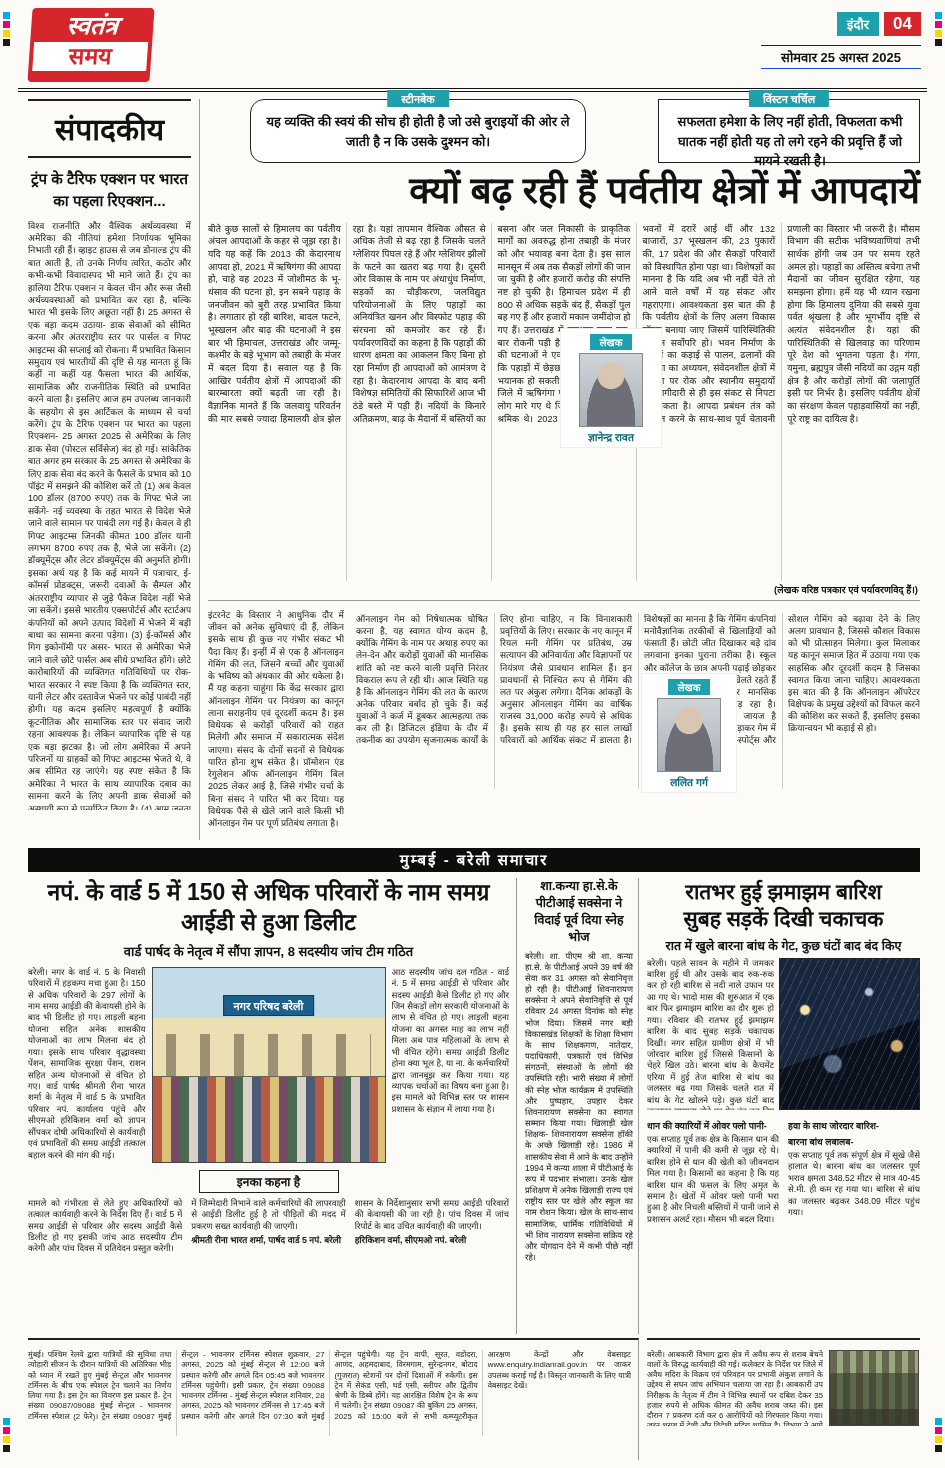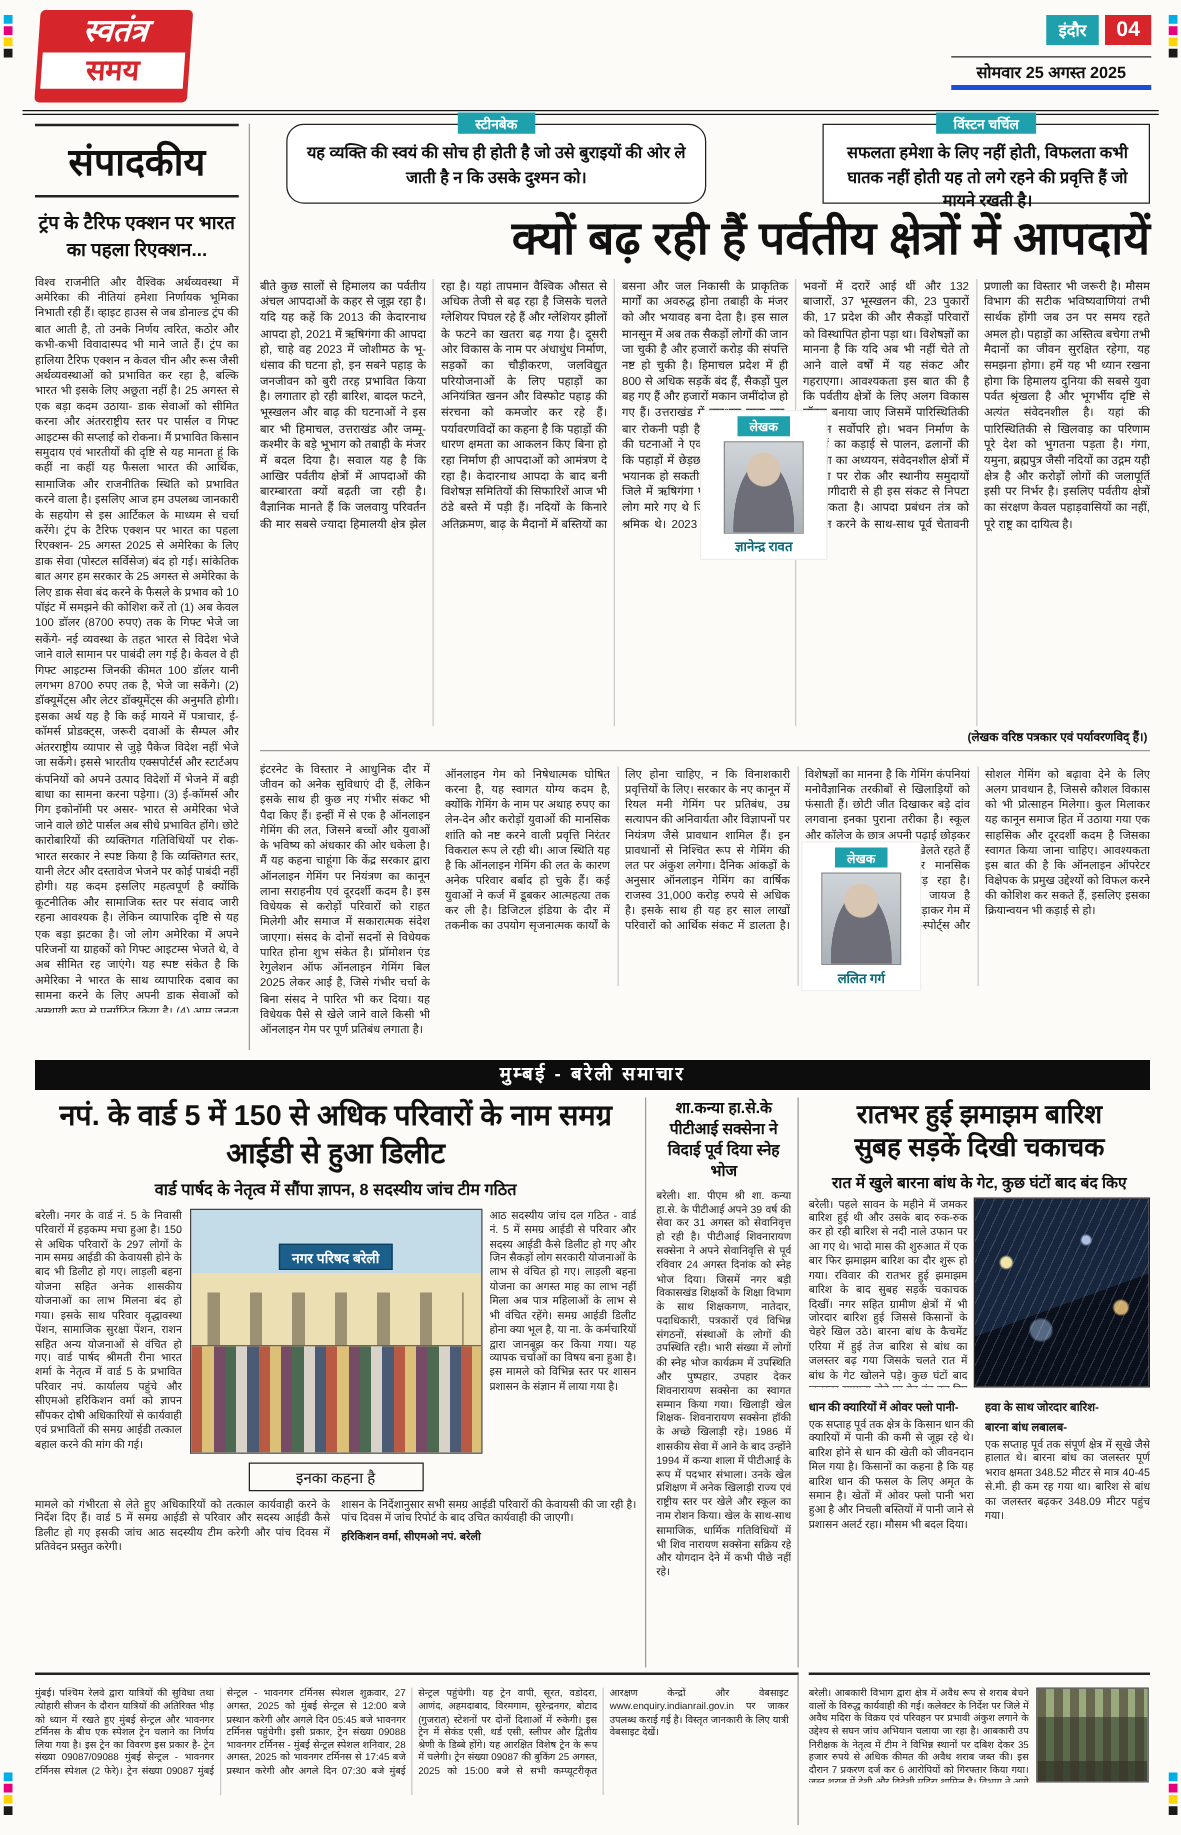--- a/index.html
+++ b/index.html
@@ -24,25 +24,25 @@
   .masthead { font-size:40px; font-weight:bold; letter-spacing:1px; line-height:1.1; }
   .masthead-sub { margin-top:3px; border-top:1.5px solid #222; border-bottom:1.5px solid #222;
                   padding:2px 0; display:flex; justify-content:center; align-items:center; gap:8px; }
   .epaper-badge { background:#1fa0ad; color:#fff; font-size:11px; font-weight:bold; padding:1px 10px; }
   .website { color:#0a6c7a; font-weight:bold; font-size:13px; cursor:pointer; }
   .edition-block { position:absolute; right:6px; top:12px; width:160px; text-align:center; }
   .edition-row { display:flex; justify-content:flex-end; gap:5px; align-items:center; }
   .edition-badge { background:#1fa0ad; color:#fff; font-size:13px; font-weight:bold; padding:3px 10px; }
   .page-badge { background:#d6252b; color:#fff; font-size:17px; font-weight:bold; padding:2px 9px; }
   .issue-date { margin-top:9px; font-weight:bold; font-size:13px; border-top:1px solid #222;
-                border-bottom:4px solid #1d4ed8; padding:2px 0; }
+                border-bottom:1px solid #1d4ed8; padding:2px 0; }
 
   
   .quote-box { position:absolute; border:1.5px solid #222; padding:12px 10px 4px; text-align:center; background:#fff; }
-  .quote-left { left:229px; top:99px; width:336px; height:64px;border-radius:14px; }
+  .quote-left { left:250px; top:99px; width:336px; height:64px;border-radius:14px; }
   .quote-right { left:658px; top:99px; width:262px; height:64px;padding-left:12px; }
   .quote-author { position:absolute; top:-10px; left:50%; transform:translateX(-50%); background:#1fa0ad;
                   color:#fff; font-size:11px; font-weight:bold; padding:1px 14px; white-space:nowrap; }
   .quote-text { font-size:13px; font-weight:bold; line-height:1.5; }
 
   
   .editorial { position:absolute; left:28px; top:99px; width:172px; height:741px;
                border-right:1px solid #9a9a9a; padding-right:8px; }
   .editorial-title { font-size:30px; font-weight:bold; text-align:center;
                      border-top:2.5px solid #222; border-bottom:2.5px solid #222; padding:7px 0; }
@@ -89,21 +89,21 @@
   .ward-col { width:118px; font-size:8.6px; line-height:1.33; text-align:justify; overflow:hidden; color:#1b1b1b; }
   .ward-photo { width:234px; height:196px; position:relative; border:1px solid #444; flex-shrink:0;
       background: linear-gradient(#c4dbe8 0 26%, #ecdfb4 26% 62%, #b3a890 62% 100%); overflow:hidden; }
   .ward-sign { position:absolute; top:14%; left:50%; transform:translateX(-50%); background:#1c5f8a;
                color:#fff; font-size:11px; font-weight:bold; padding:2px 10px; white-space:nowrap; border:1px solid #0d3e5c; }
   .ward-crowd { position:absolute; bottom:0; left:0; width:100%; height:44%;
       background: repeating-linear-gradient(90deg,#c2583f 0 9px,#e0c070 9px 18px,#7a4a68 18px 27px,#4a6b4f 27px 36px,#d9d2c8 36px 45px,#4a5a78 45px 54px);
       filter: saturate(.9); border-top:1px solid #6d6457; }
   .ward-windows { position:absolute; top:34%; left:6%; width:88%; height:22%;
       background: repeating-linear-gradient(90deg, rgba(90,80,60,.55) 0 10px, rgba(0,0,0,0) 10px 34px); }
-  .inka-box { margin:7px auto 5px; border:1.5px solid #222; font-weight:normal; font-size:12px;
+  .inka-box { margin:7px auto 5px; border:1.5px solid #222; font-weight:bold; font-size:12px;
               text-align:center; padding:2px 8px; width:140px; }
   .ward-bottom { display:flex; gap:9px; height:136px; overflow:hidden; }
   .ward-bottom > div { flex:1; font-size:8.6px; line-height:1.33; text-align:justify; color:#1b1b1b; overflow:hidden; }
   .attribution { font-weight:bold; margin-top:3px; font-size:8.8px; text-align:left; }
 
   
   .pti-news { position:absolute; left:525px; top:878px; width:114px; height:456px;
               border-right:1px solid #9a9a9a; padding-right:5px; }
   .pti-headline { font-size:12.5px; font-weight:800; text-align:center; line-height:1.35; }
   .pti-body { margin-top:5px; font-size:8.4px; line-height:1.33; text-align:justify; height:378px; overflow:hidden; color:#1b1b1b; }
@@ -238,20 +238,24 @@
         <div class="ward-windows"></div>
         <div class="ward-sign">नगर परिषद बरेली</div>
         <div class="ward-crowd"></div>
       </div>
       <div class="ward-col">आठ सदस्यीय जांच दल गठित - वार्ड नं. 5 में समग्र आईडी से परिवार और सदस्य आईडी कैसे डिलीट हो गए और जिन सैकड़ों लोग सरकारी योजनाओं के लाभ से वंचित हो गए। लाड़ली बहना योजना का अगस्त माह का लाभ नहीं मिला अब पात्र महिलाओं के लाभ से भी वंचित रहेंगे। समग्र आईडी डिलीट होना क्या भूल है, या ना. के कर्मचारियों द्वारा जानबूझ कर किया गया। यह व्यापक चर्चाओं का विषय बना हुआ है। इस मामले को विभिन्न स्तर पर शासन प्रशासन के संज्ञान में लाया गया है।</div>
     </div>
     <div class="inka-box">इनका कहना है</div>
     <div class="ward-bottom">
       <div>मामले को गंभीरता से लेते हुए अधिकारियों को तत्काल कार्यवाही करने के निर्देश दिए हैं। वार्ड 5 में समग्र आईडी से परिवार और सदस्य आईडी कैसे डिलीट हो गए इसकी जांच आठ सदस्यीय टीम करेगी और पांच दिवस में प्रतिवेदन प्रस्तुत करेगी।</div>
       <div>
+        <span>में जिम्मेदारी निभाने वाले कर्मचारियों की लापरवाही से आईडी डिलीट हुई है तो पीड़ितों की मदद में प्रकरण सख्त कार्यवाही की जाएगी।</span>
+        <div class="attribution">श्रीमती रीना भारत शर्मा, पार्षद वार्ड 5 नपं. बरेली</div>
+      </div>
+      <div>
         <span>शासन के निर्देशानुसार सभी समग्र आईडी परिवारों की केवायसी की जा रही है। पांच दिवस में जांच रिपोर्ट के बाद उचित कार्यवाही की जाएगी।</span>
         <div class="attribution">हरिकिशन वर्मा, सीएमओ नपं. बरेली</div>
       </div>
     </div>
   </section>
 
   <section class="pti-news">
     <h3 class="pti-headline">शा.कन्या हा.से.के पीटीआई सक्सेना ने विदाई पूर्व दिया स्नेह भोज</h3>
     <div class="pti-body">बरेली। शा. पीएम श्री शा. कन्या हा.से. के पीटीआई अपने 39 वर्ष की सेवा कर 31 अगस्त को सेवानिवृत्त हो रही है। पीटीआई शिवनारायण सक्सेना ने अपने सेवानिवृत्ति से पूर्व रविवार 24 अगस्त दिनांक को स्नेह भोज दिया। जिसमें नगर बड़ी विकासखंड शिक्षकों के शिक्षा विभाग के साथ शिक्षकगण, नातेदार, पदाधिकारी, पत्रकारों एवं विभिन्न संगठनों, संस्थाओं के लोगों की उपस्थिति रही। भारी संख्या में लोगों की स्नेह भोज कार्यक्रम में उपस्थिति और पुष्पहार, उपहार देकर शिवनारायण सक्सेना का स्वागत सम्मान किया गया। खिलाड़ी खेल शिक्षक- शिवनारायण सक्सेना हॉकी के अच्छे खिलाड़ी रहे। 1986 में शासकीय सेवा में आने के बाद उन्होंने 1994 में कन्या शाला में पीटीआई के रूप में पदभार संभाला। उनके खेल प्रशिक्षण में अनेक खिलाड़ी राज्य एवं राष्ट्रीय स्तर पर खेले और स्कूल का नाम रोशन किया। खेल के साथ-साथ सामाजिक, धार्मिक गतिविधियों में भी शिव नारायण सक्सेना सक्रिय रहे और योगदान देने में कभी पीछे नहीं रहे।</div>
   </section>

